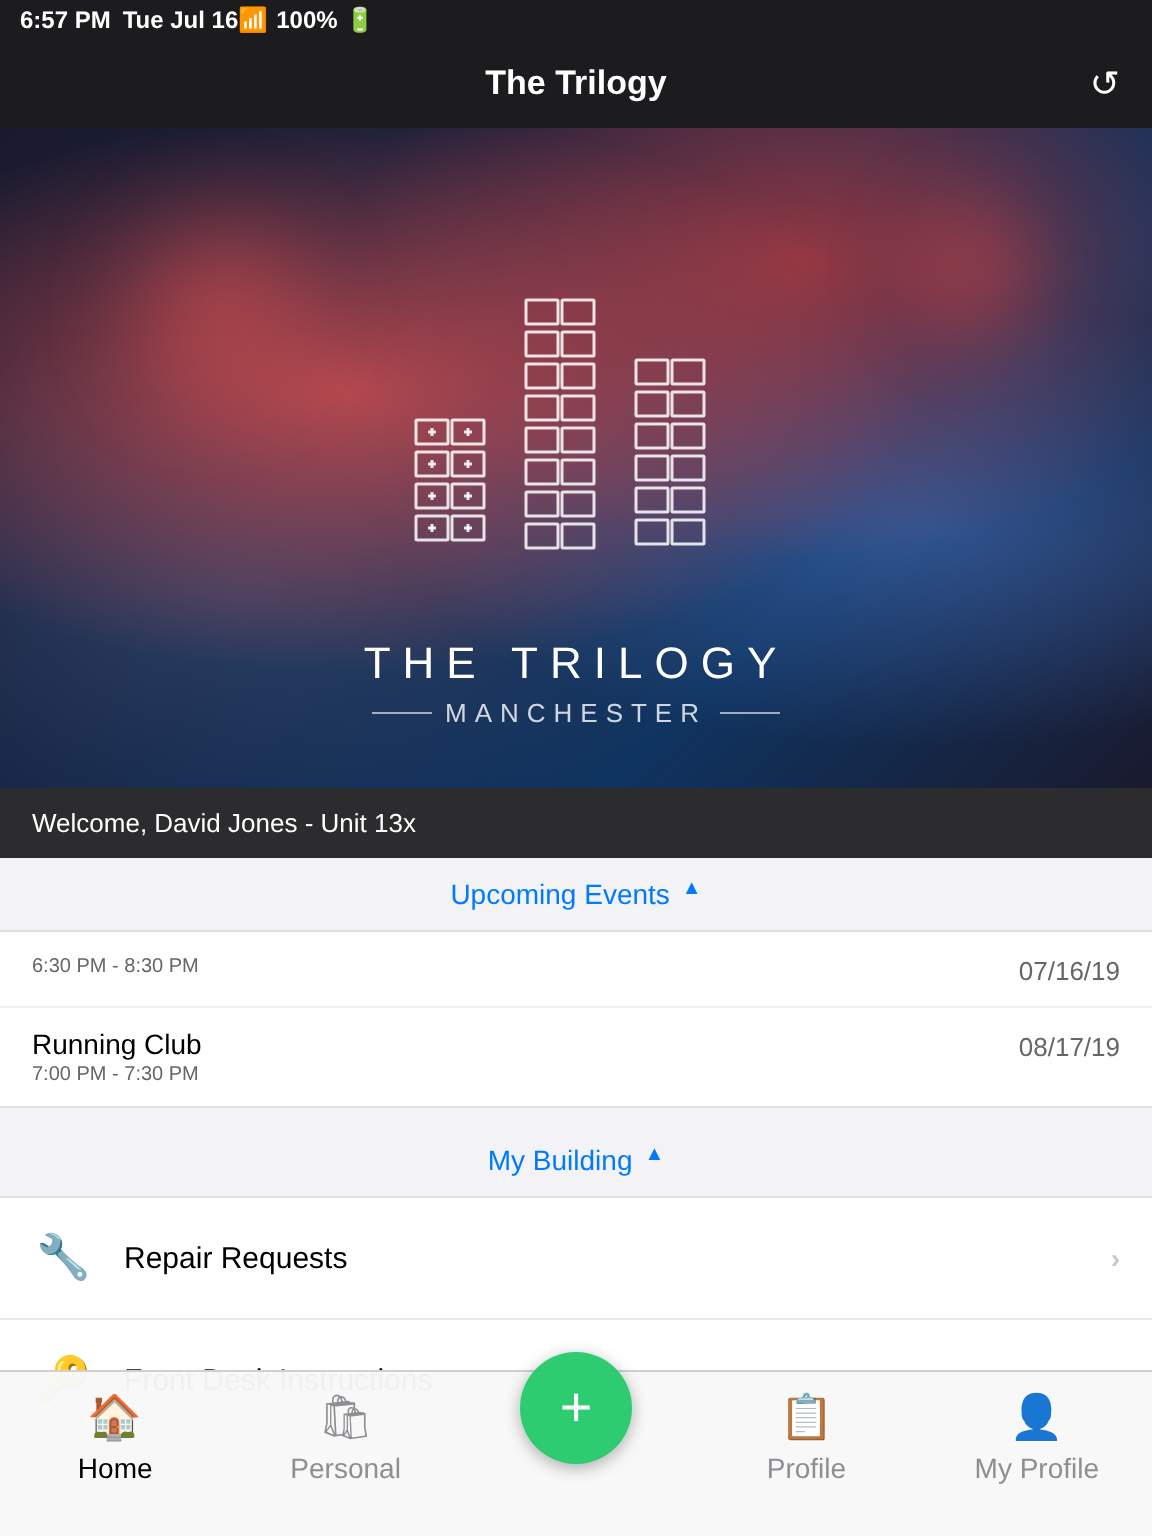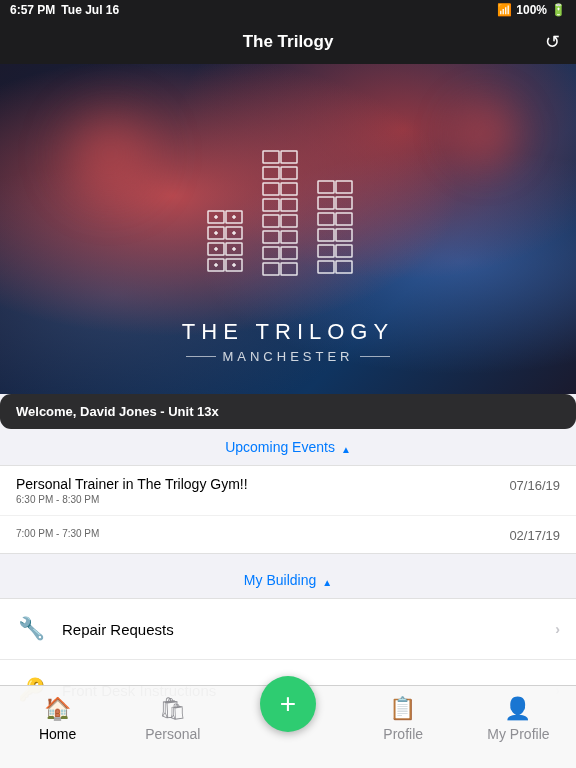--- a/index.html
+++ b/index.html
@@ -5,21 +5,20 @@
   <style>
     * { margin: 0; padding: 0; box-sizing: border-box; }
     body { width: 576px; height: 768px; font-family: -apple-system, 'Helvetica Neue', Arial, sans-serif; background: #f2f2f7; overflow: hidden; }
 
     
     .status-bar {
       height: 20px;
       background: #1c1c1e;
       display: flex;
       align-items: center;
-      justify-content: space-between;
       padding: 0 10px;
       font-size: 12px;
       color: white;
       font-weight: 600;
     }
     .status-left { display: flex; align-items: center; gap: 6px; }
     .status-right { display: flex; align-items: center; gap: 4px; }
 
     
     .nav-bar {
@@ -99,33 +98,32 @@
       width: 30px; height: 1px;
       background: rgba(255,255,255,0.6);
     }
 
     
     .welcome-bar {
       background: #2c2c2e;
       color: white;
       font-size: 13px;
       padding: 10px 16px;
-      font-weight: 700;
-      border-radius: 11px;
+      font-weight: 400;
     }
 
     
     .section-header {
       text-align: center;
       padding: 10px;
       font-size: 14px;
       color: #007aff;
       background: #f2f2f7;
       display: flex;
-      align-items: flex-end;
+      align-items: flex-start;
       justify-content: center;
       gap: 6px;
       border-bottom: 1px solid #e0e0e0;
     }
     .section-header .arrow { font-size: 10px; }
 
     
     .events-list {
       background: white;
       border-bottom: 1px solid #e0e0e0;
@@ -341,30 +339,30 @@
   </div>
 
   <div class="section-header">
     <span>Upcoming Events</span>
     <span class="arrow">▲</span>
   </div>
 
   <div class="events-list">
     <div class="event-item">
       <div class="event-info">
-        <div class="event-title">Personal Trainer in The Trilogy Gym!!</div>
         <div class="event-time">6:30 PM - 8:30 PM</div>
       </div>
       <div class="event-date">07/16/19</div>
     </div>
     <div class="event-item">
       <div class="event-info">
+        <div class="event-title">Running Club</div>
         <div class="event-time">7:00 PM - 7:30 PM</div>
       </div>
-      <div class="event-date">02/17/19</div>
+      <div class="event-date">08/17/19</div>
     </div>
   </div>
 
   <div class="section-header" style="margin-top:8px;">
     <span>My Building</span>
     <span class="arrow">▲</span>
   </div>
 
   <div class="menu-list">
 

